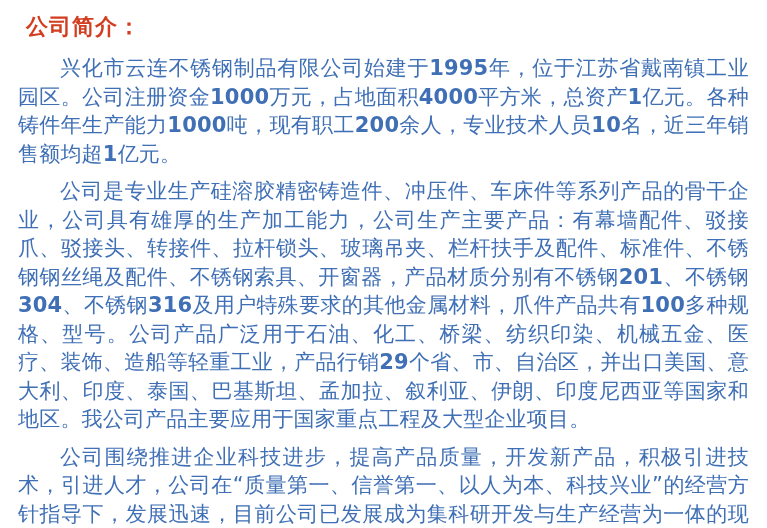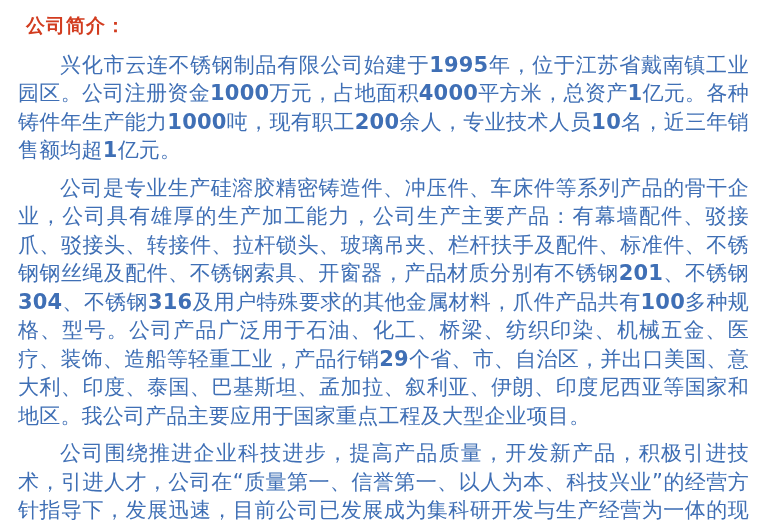--- a/index.html
+++ b/index.html
@@ -16,21 +16,21 @@
   .page {
     position: relative;
     width: 767px;
     height: 528px;
     box-sizing: border-box;
     padding: 14px 18px 0 18px;
     background: #ffffff;
   }
   .title {
     color: #d23c1f;
-    font-size: 19px;
+    font-size: 22px;
     font-weight: bold;
     letter-spacing: 1px;
     margin: 0 0 14px 8px;
     line-height: 1.2;
   }
   .body-text {
     color: #3f6fb5;
     font-size: 21px;
     line-height: 28.5px;
     letter-spacing: 0.2px;

